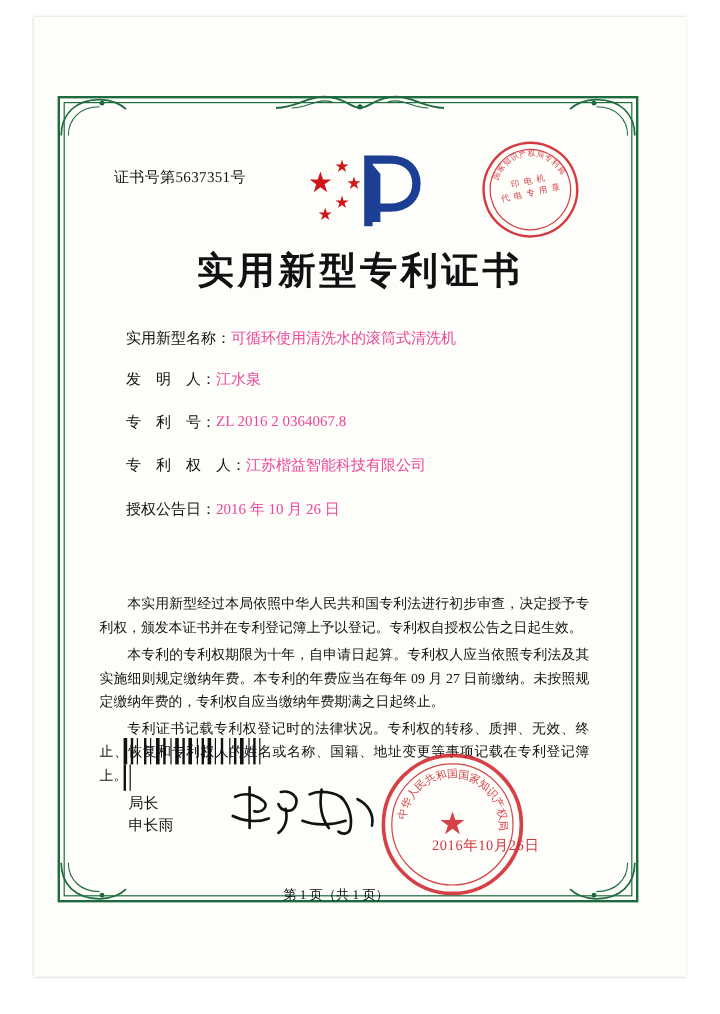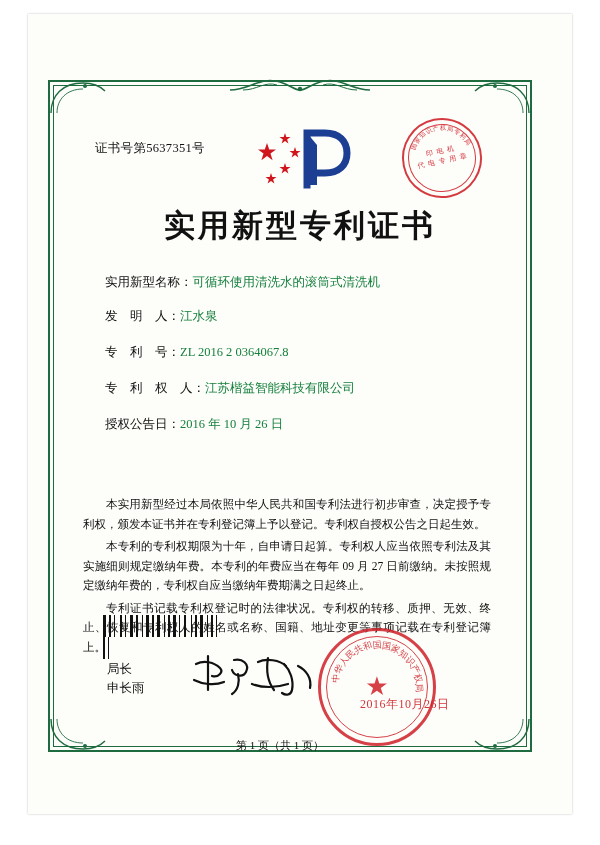--- a/index.html
+++ b/index.html
@@ -151,29 +151,29 @@
   .fields {
     position: absolute;
     left: 105px;
     top: 274px;
     width: 400px;
     font-size: 12.5px;
     color: #111;
   }
   .field-row {
     display: flex;
-    align-items: center;
+    align-items: flex-start;
     margin-bottom: 17px;
   }
   .field-label {
     white-space: pre;
     color: #111;
   }
   .field-value {
-    color: #15803d;
+    color: #ec4899;
   }
   .field-row.gap1 { margin-bottom: 19px; }
 
   
   .body-text {
     position: absolute;
     left: 83px;
     top: 495px;
     width: 408px;
     font-size: 11.5px;

